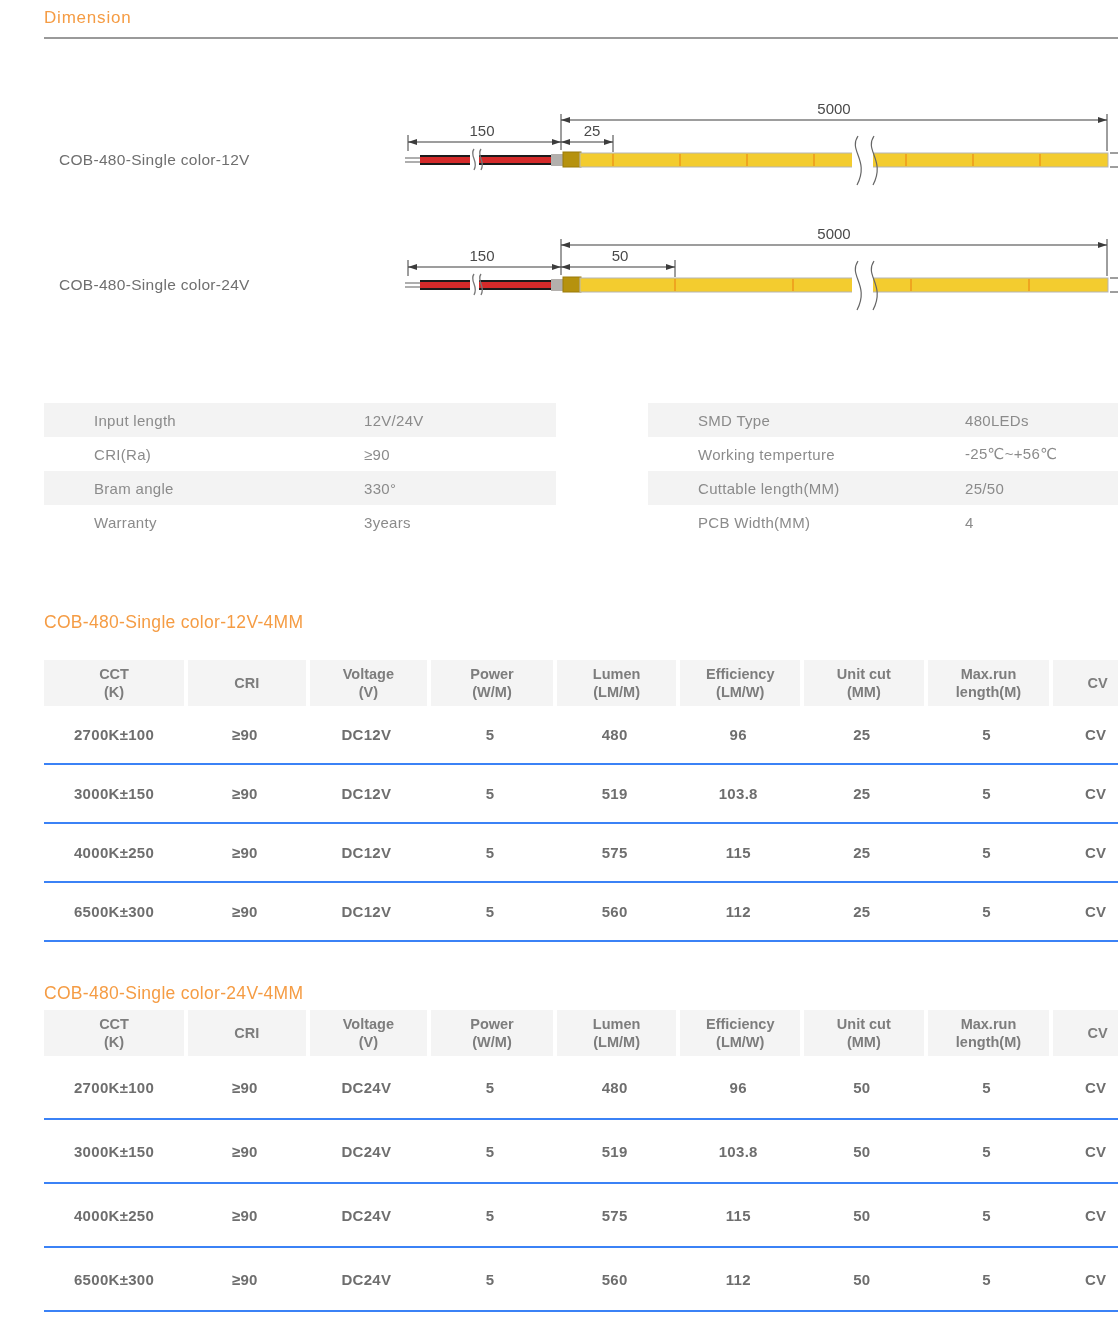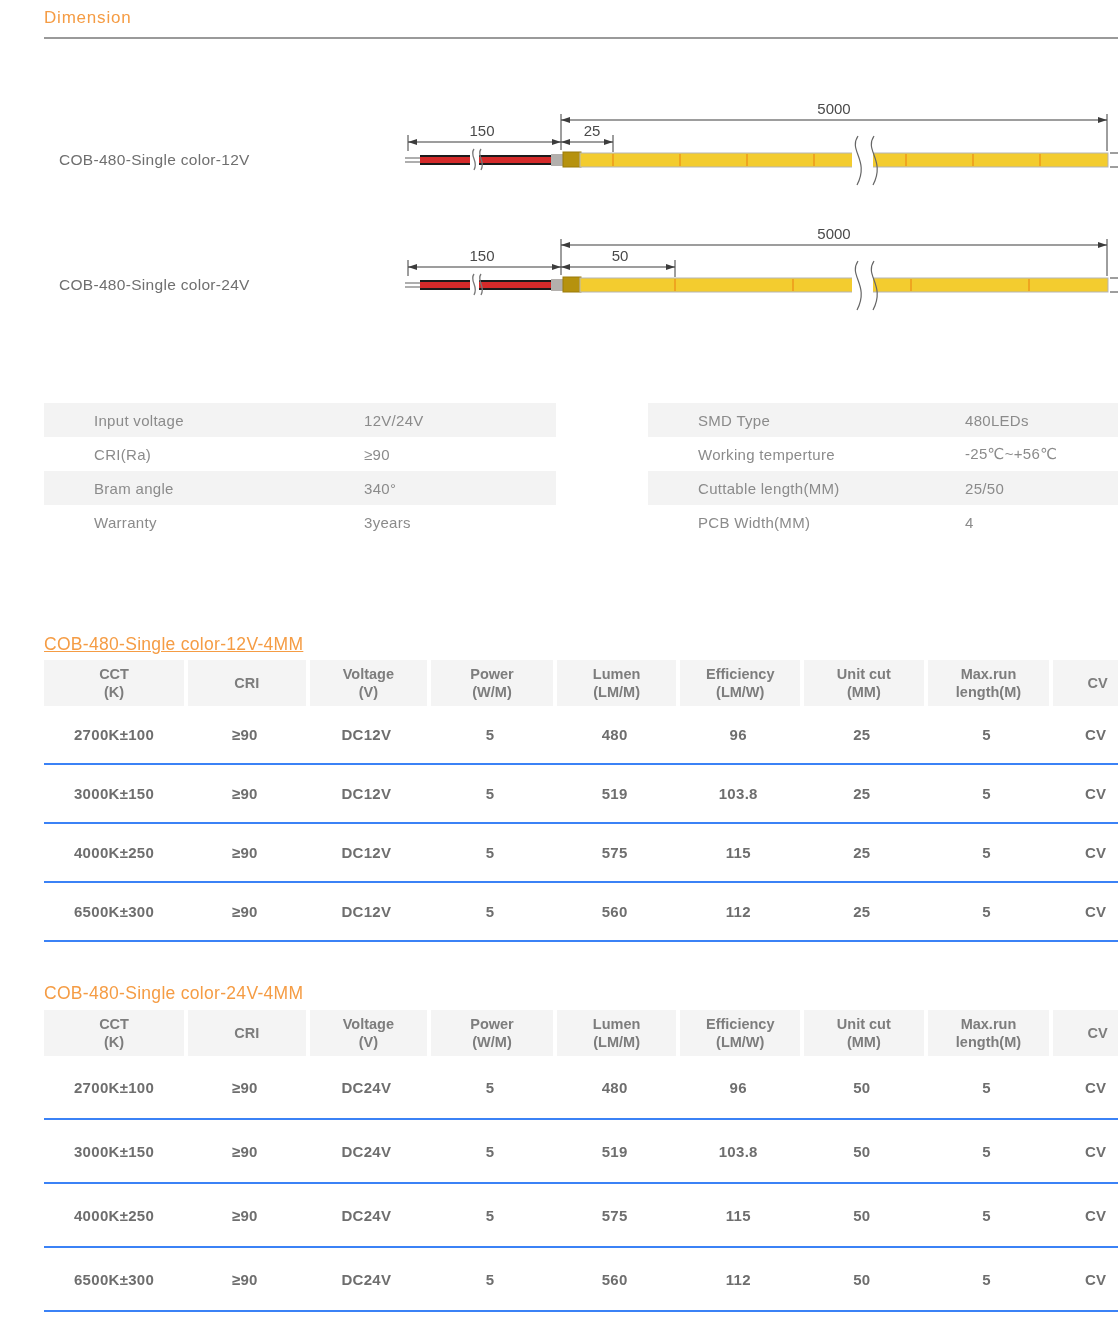--- a/index.html
+++ b/index.html
@@ -41,21 +41,21 @@
   .spec{position:absolute;left:10px;width:1098px;}
   .hrow,.srow{display:grid;grid-template-columns:136fr 118fr 118fr 122fr 120fr 120fr 120fr 122fr 90fr;font-weight:bold;}
   .hrow{height:46px;}
   .hcell{background:#F4F4F4;display:flex;align-items:center;justify-content:center;
          text-align:center;font-size:14.5px;color:#7D7D7D;white-space:pre-line;line-height:1.25;}
   .hcell:not(:first-child){border-left:4px solid #fff;}
   .srow{height:57px;border-bottom:2px solid #3b82f6;}
   .spec-t2 .srow{height:62px;}
   .cell{display:flex;align-items:center;justify-content:center;
         font-size:15px;color:#6E6E6E;letter-spacing:.3px;}
-  #spec1-title{top:634px;text-decoration:underline;}
+  #spec1-title{top:612px;}
   #spec1{top:660px;}
   #spec2-title{top:983px;}
   #spec2{top:1010px;}
 </style>
 </head>
 <body>
 
 <div class="page">
 
   <h1 class="page-title">Dimension</h1>
@@ -195,30 +195,30 @@
       <line class="dim" x1="1087" y1="56" x2="1087" y2="65"></line>
       <polygon class="arr" points="1087,65 1084,58 1090,58"></polygon>
       <line class="dim" x1="1087" y1="79" x2="1087" y2="88"></line>
       <polygon class="arr" points="1087,79 1084,86 1090,86"></polygon>
       <text class="d-num" font-size="12" transform="translate(1094 77) rotate(-90)">4</text>
     </g>
   </svg>
 
   <div class="tech tech-left">
   <div class="trow">
-        <span class="tlabel">Input voltage</span>
+        <span class="tlabel">Input length</span>
         <span class="tvalue">12V/24V</span>
       </div>
       <div class="trow">
         <span class="tlabel">CRI(Ra)</span>
         <span class="tvalue">≥90</span>
       </div>
       <div class="trow">
         <span class="tlabel">Bram angle</span>
-        <span class="tvalue">340°</span>
+        <span class="tvalue">330°</span>
       </div>
       <div class="trow">
         <span class="tlabel">Warranty</span>
         <span class="tvalue">3years</span>
       </div>
     </div>
 
   <div class="tech tech-right">
       <div class="trow">
         <span class="tlabel">SMD Type</span>

